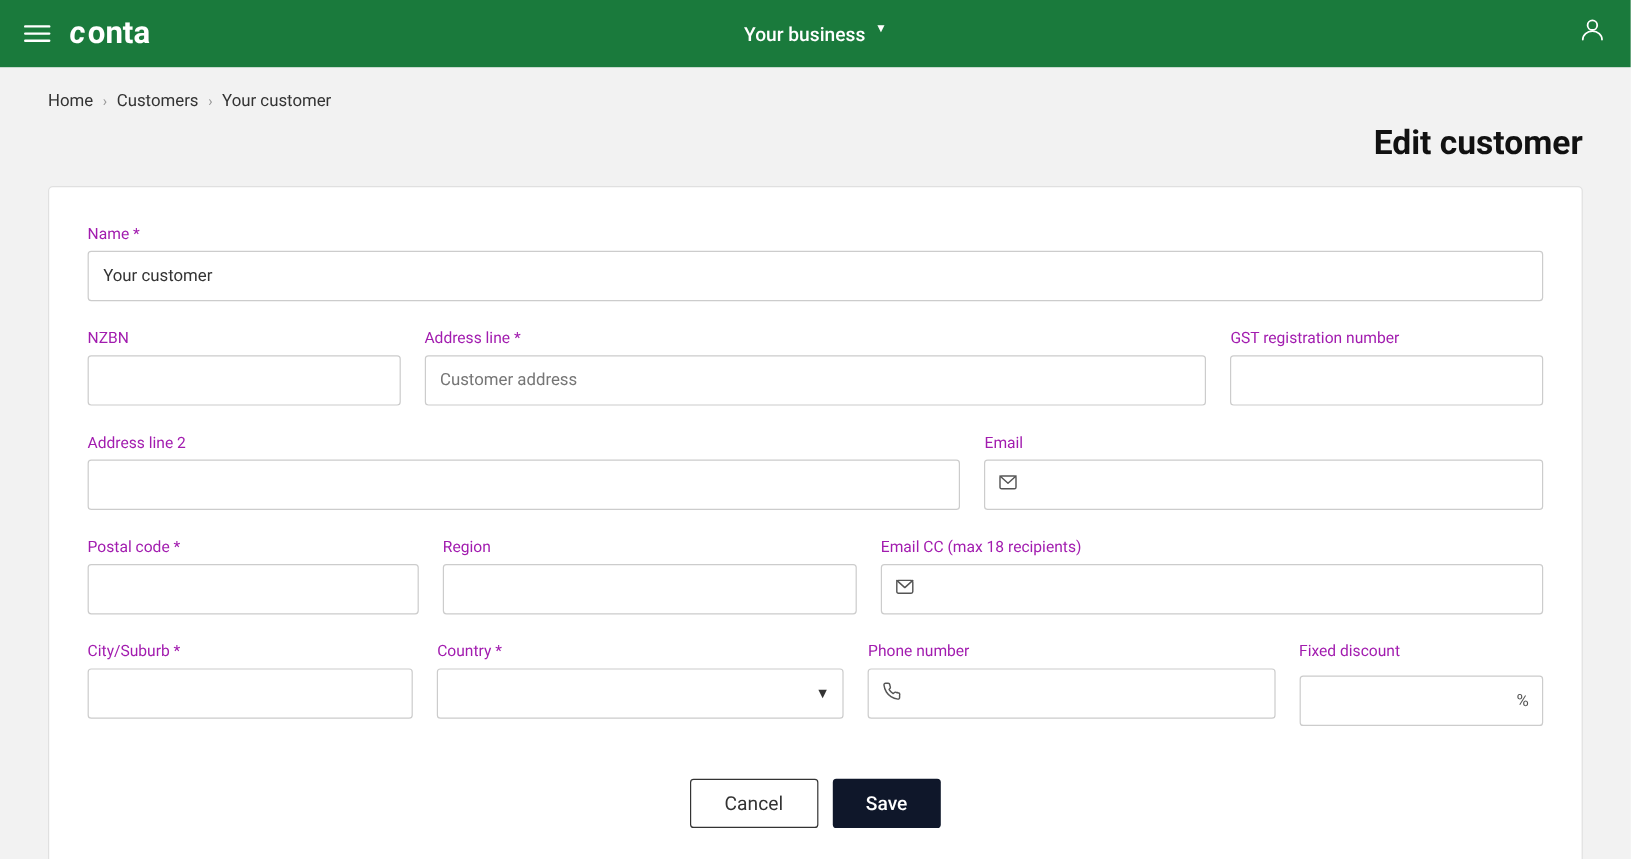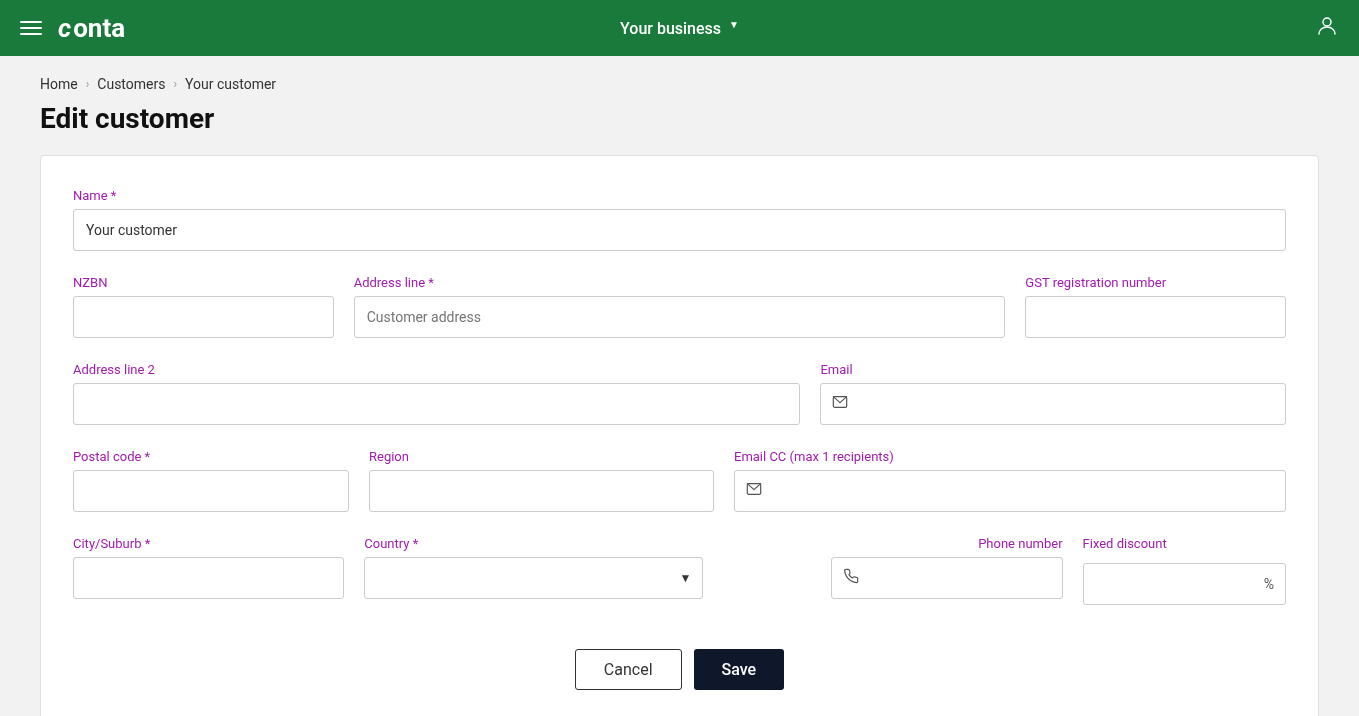--- a/index.html
+++ b/index.html
@@ -89,24 +89,25 @@
       color: #999;
       font-size: 12px;
     }
 
     .breadcrumb-current {
       color: #333;
     }
 
     
     .page-title {
-      padding: 0 40px 20px 40px;
+      padding: 0 40px 20px 24px;
       font-size: 28px;
       font-weight: 700;
       color: #111;
+      text-align: right;
     }
 
     
     .form-card {
       background: white;
       margin: 0 40px 40px 40px;
       border-radius: 4px;
       padding: 32px;
       border: 1px solid #e0e0e0;
     }
@@ -351,21 +352,21 @@
   <div class="form-row">
     <div class="form-group" style="flex: 0.8;">
       <label>Postal code *</label>
       <input type="text" style="">
     </div>
     <div class="form-group" style="flex: 1;">
       <label>Region</label>
       <input type="text" style="">
     </div>
     <div class="form-group" style="flex: 1.6;">
-      <label>Email CC (max 1 recipients)</label>
+      <label>Email CC (max 18 recipients)</label>
       <div class="input-with-icon">
         <span class="input-icon">
           <svg width="16" height="16" viewBox="0 0 24 24" fill="none" stroke="#555" stroke-width="1.8" stroke-linecap="round" stroke-linejoin="round">
             <rect x="2" y="4" width="20" height="16" rx="2"></rect>
             <polyline points="2,4 12,13 22,4"></polyline>
           </svg>
         </span>
         <input type="text" style="">
       </div>
     </div>
@@ -382,21 +383,21 @@
         <select>
           <option value=""></option>
           <option value="nz">New Zealand</option>
           <option value="au">Australia</option>
           <option value="uk">United Kingdom</option>
           <option value="us">United States</option>
         </select>
         <span class="select-arrow">▼</span>
       </div>
     </div>
-    <div class="form-group" style="flex: 1; align-items: flex-end;">
+    <div class="form-group" style="flex: 1;">
       <label>Phone number</label>
       <div class="input-with-icon">
         <span class="input-icon">
           <svg width="16" height="16" viewBox="0 0 24 24" fill="none" stroke="#555" stroke-width="1.8" stroke-linecap="round" stroke-linejoin="round">
             <path d="M22 16.9v3a2 2 0 0 1-2.2 2 19.8 19.8 0 0 1-8.6-3.1A19.5 19.5 0 0 1 5.5 13a19.8 19.8 0 0 1-3-8.6A2 2 0 0 1 4.7 2h3a2 2 0 0 1 2 1.7c.1 1 .4 2 .7 2.9a2 2 0 0 1-.5 2.1L8.9 9.9A16 16 0 0 0 14 15l1.2-1.2a2 2 0 0 1 2.1-.5c1 .3 2 .6 2.9.7A2 2 0 0 1 22 16.9z"></path>
           </svg>
         </span>
         <input type="text" style="">
       </div>
     </div>

